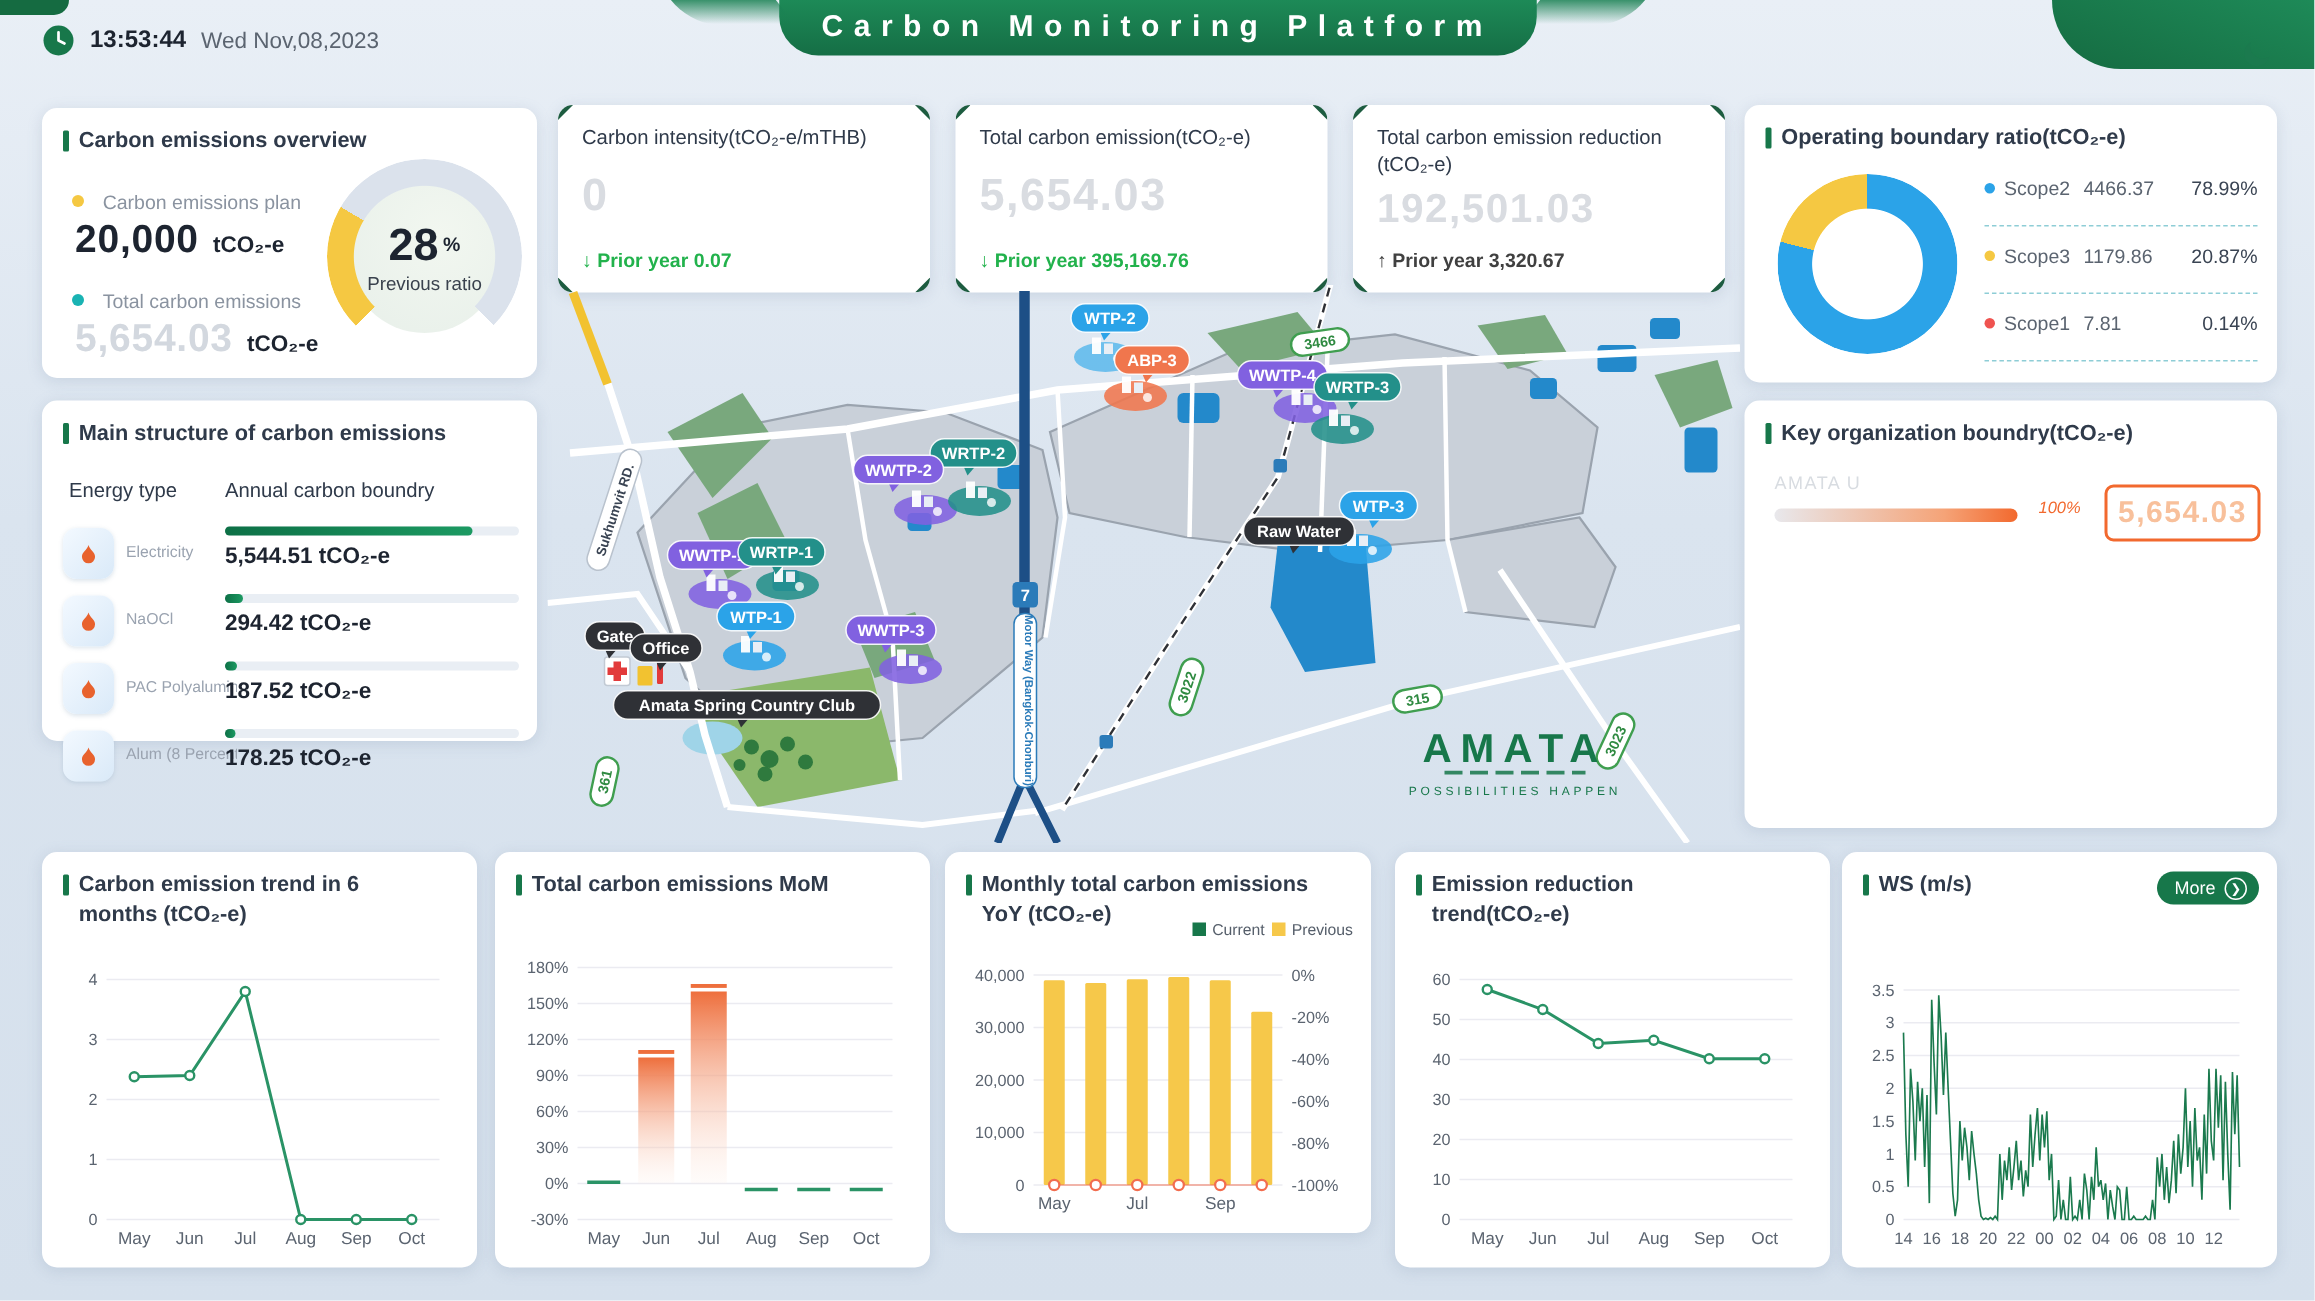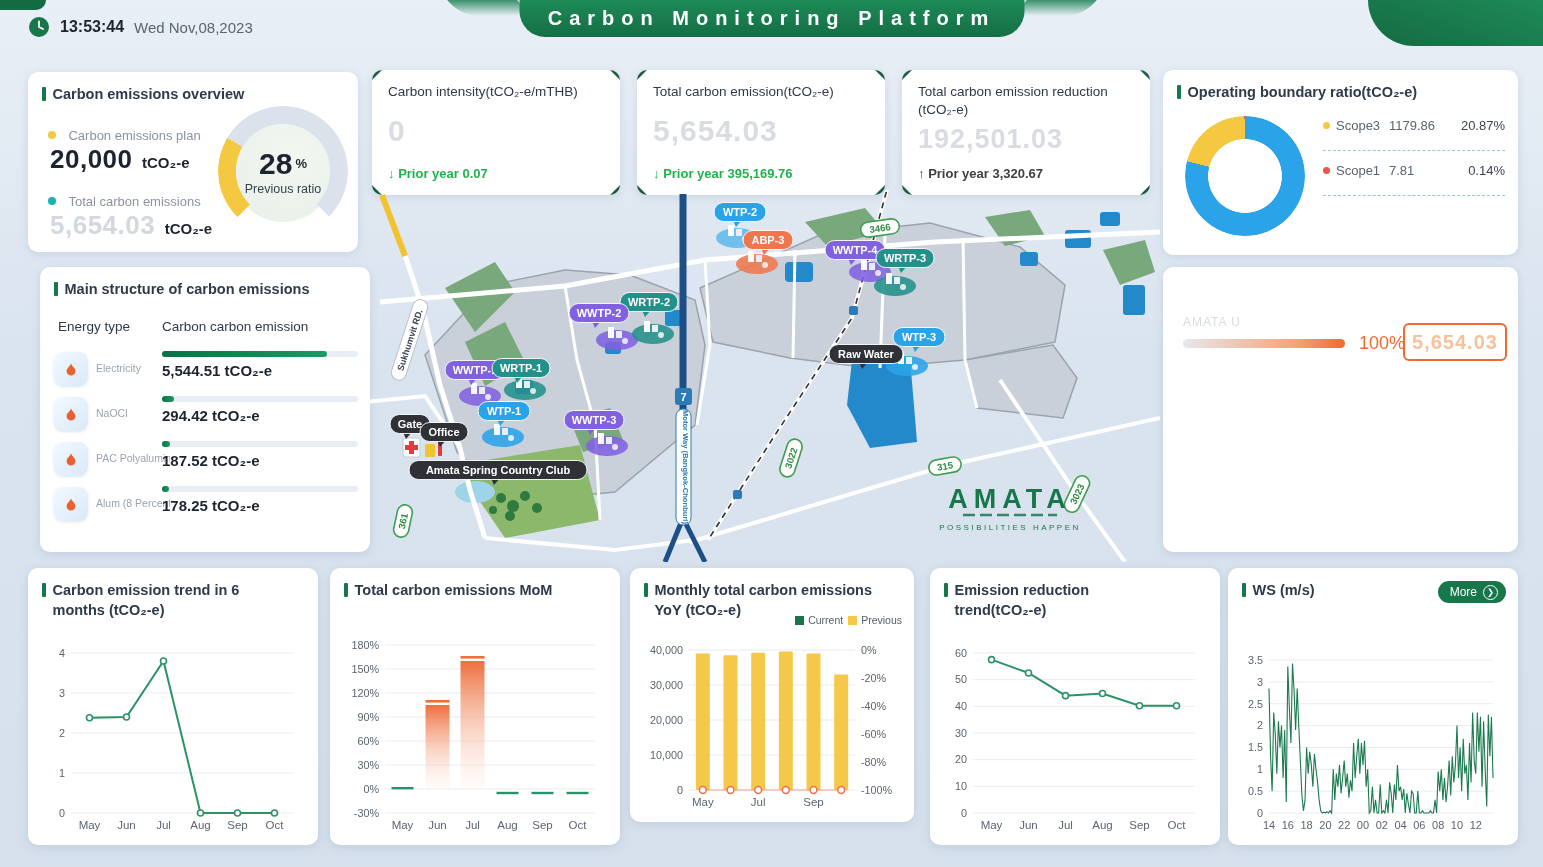--- a/index.html
+++ b/index.html
@@ -63,21 +63,21 @@
     -webkit-mask:radial-gradient(closest-side,transparent 61%,#000 62%);mask:radial-gradient(closest-side,transparent 61%,#000 62%);}
   .blegend{position:absolute;left:160px;top:36px;width:182px;}
   .lrow{position:relative;height:44px;border-bottom:1px dashed #8ecdd6;font-size:13px;}
   .ldot{position:absolute;left:0;top:16px;width:7px;height:7px;border-radius:50%;}
   .lname{position:absolute;left:13px;top:12px;color:#5b6470;}
   .lval{position:absolute;left:66px;top:12px;color:#5b6470;}
   .lpct{position:absolute;right:0;top:12px;color:#3a4453;}
   
   .org-name{position:absolute;left:20px;top:48px;font-size:12px;color:#d8dce1;letter-spacing:1px;}
   .org-bar{position:absolute;left:20px;top:72px;width:162px;height:9px;border-radius:4.5px;background:linear-gradient(90deg,#e8e8ec,#f5a377 70%,#f2692e);}
-  .org-pct{position:absolute;left:196px;top:66px;font-size:18px;color:#f2692e;}
+  .org-pct{position:absolute;left:196px;top:66px;font-size:11px;color:#f2692e;font-style:italic;}
   .org-box{position:absolute;left:240px;top:56px;width:100px;height:34px;border:2px solid #f2692e;border-radius:6px;background:#fff;display:flex;align-items:center;justify-content:center;font-size:20px;font-weight:bold;color:#f8c09b;letter-spacing:1px;}
   
   .bcard .card-title{margin:13px 14px 0 14px;}
   .chart{position:absolute;left:13px;bottom:10px;}
   .ylegend{position:absolute;right:12px;top:46px;display:flex;gap:5px;font-size:10.5px;color:#555e6a;align-items:center;}
   .ylegend .sq{display:inline-block;width:9px;height:9px;margin-right:4px;vertical-align:-1px;}
   .more-btn{position:absolute;right:12px;top:13px;height:22px;padding:0 8px 0 12px;border-radius:12px;background:#17774a;color:#fff;font-size:12px;display:flex;align-items:center;gap:6px;cursor:pointer;}
   .more-btn .arr{width:13px;height:13px;border-radius:50%;border:1.5px solid #fff;font-size:8.5px;line-height:13px;text-align:center;}
   svg text{font-family:"Liberation Sans",sans-serif;}
 </style>
@@ -120,24 +120,24 @@
   <div class="gauge">
     <div class="gauge-inner"></div>
     <div class="gauge-ring" id="gauge-ring" style="background: conic-gradient(from 225deg, rgb(245, 200, 66) 0deg, rgb(245, 200, 66) 75.6deg, rgb(219, 226, 236) 75.6deg, rgb(219, 226, 236) 270deg, rgba(0, 0, 0, 0) 270deg, rgba(0, 0, 0, 0) 360deg);"></div>
     <div class="gauge-center">
       <div class="gauge-num"><span>28</span><i>%</i></div>
       <div class="gauge-cap">Previous ratio</div>
     </div>
   </div>
 </div>
 
-<div class="card" style="left:40px;top:267px;width:330px;height:285px;">
+<div class="card" style="left:28px;top:267px;width:330px;height:227px;">
   <div class="card-title" style="margin:13px 14px 0 14px;">Main structure of carbon emissions</div>
   <div class="col-h" style="left:18px;top:52px;">Energy type</div>
-  <div class="col-h" style="left:122px;top:52px;">Carbon carbon emission</div>
+  <div class="col-h" style="left:122px;top:52px;">Annual carbon boundry</div>
   <div id="erows">
       <div class="erow" style="top: 84px;">
         <div class="etile">
           <svg width="14" height="14" viewBox="0 0 16 15">
             <path d="M8 1 C9 5 13 6 13 10 a5 5 0 0 1 -10 0 C3 6 7 5 8 1 Z" fill="#e8622d"></path>
           </svg>
         </div>
         <div class="ename">Electricity</div>
         <div class="ebar-track">
           <div class="ebar-fill" style="width: 84%;"></div>
@@ -208,36 +208,43 @@
     <div class="cnr br"></div>
   <div class="t">Total carbon emission reduction (tCO₂-e)</div>
   <div class="v" style="top:54px;font-size:27px;">192,501.03</div>
   <div class="d up"><span>↑</span> <span>Prior year 3,320.67</span></div>
 </div>
 
 <div class="card" style="left:1163px;top:70px;width:355px;height:185px;">
   <div class="card-title" style="margin:13px 14px 0 14px;">Operating boundary ratio(tCO₂-e)</div>
   <div class="donut" id="scope-donut" style="background: conic-gradient(rgb(43, 163, 232) 0%, rgb(43, 163, 232) 78.99%, rgb(245, 200, 66) 78.99%, rgb(245, 200, 66) 99.86%, rgb(239, 83, 80) 99.86%, rgb(239, 83, 80) 100%);"></div>
   <div class="blegend" id="blegend">
+      <div class="lrow">
+        <div class="ldot" style="background: rgb(43, 163, 232);"></div>
+        <div class="lname">Scope2</div>
+        <div class="lval">4466.37</div>
+        <div class="lpct">78.99%</div>
+      </div>
       <div class="lrow">
         <div class="ldot" style="background: rgb(245, 200, 66);"></div>
         <div class="lname">Scope3</div>
         <div class="lval">1179.86</div>
         <div class="lpct">20.87%</div>
       </div>
       <div class="lrow">
         <div class="ldot" style="background: rgb(239, 83, 80);"></div>
         <div class="lname">Scope1</div>
         <div class="lval">7.81</div>
         <div class="lpct">0.14%</div>
       </div>
     </div>
 </div>
 
 <div class="card" style="left:1163px;top:267px;width:355px;height:285px;">
+  <div class="card-title" style="margin:13px 14px 0 14px;">Key organization boundry(tCO₂-e)</div>
   <div class="org-name">AMATA U</div>
   <div class="org-bar"></div>
   <div class="org-pct">100%</div>
   <div class="org-box">5,654.03</div>
 </div>
 
 <svg id="map" width="795" height="372" viewBox="0 0 795 372" style="position:absolute;left:365px;top:190px;">
 
   <path d="M60 165 L125 95 L200 80 L265 85 L330 110 L340 155 L330 235 L250 302 L148 312 L92 262 Z" fill="#c9d0d9" stroke="#9aa3ae" stroke-width="1.5"></path>
   <path d="M335 98 L455 45 L565 33 L655 57 L700 95 L690 152 L600 170 L505 178 L425 168 L348 152 Z" fill="#c9d0d9" stroke="#9aa3ae" stroke-width="1.5"></path>

